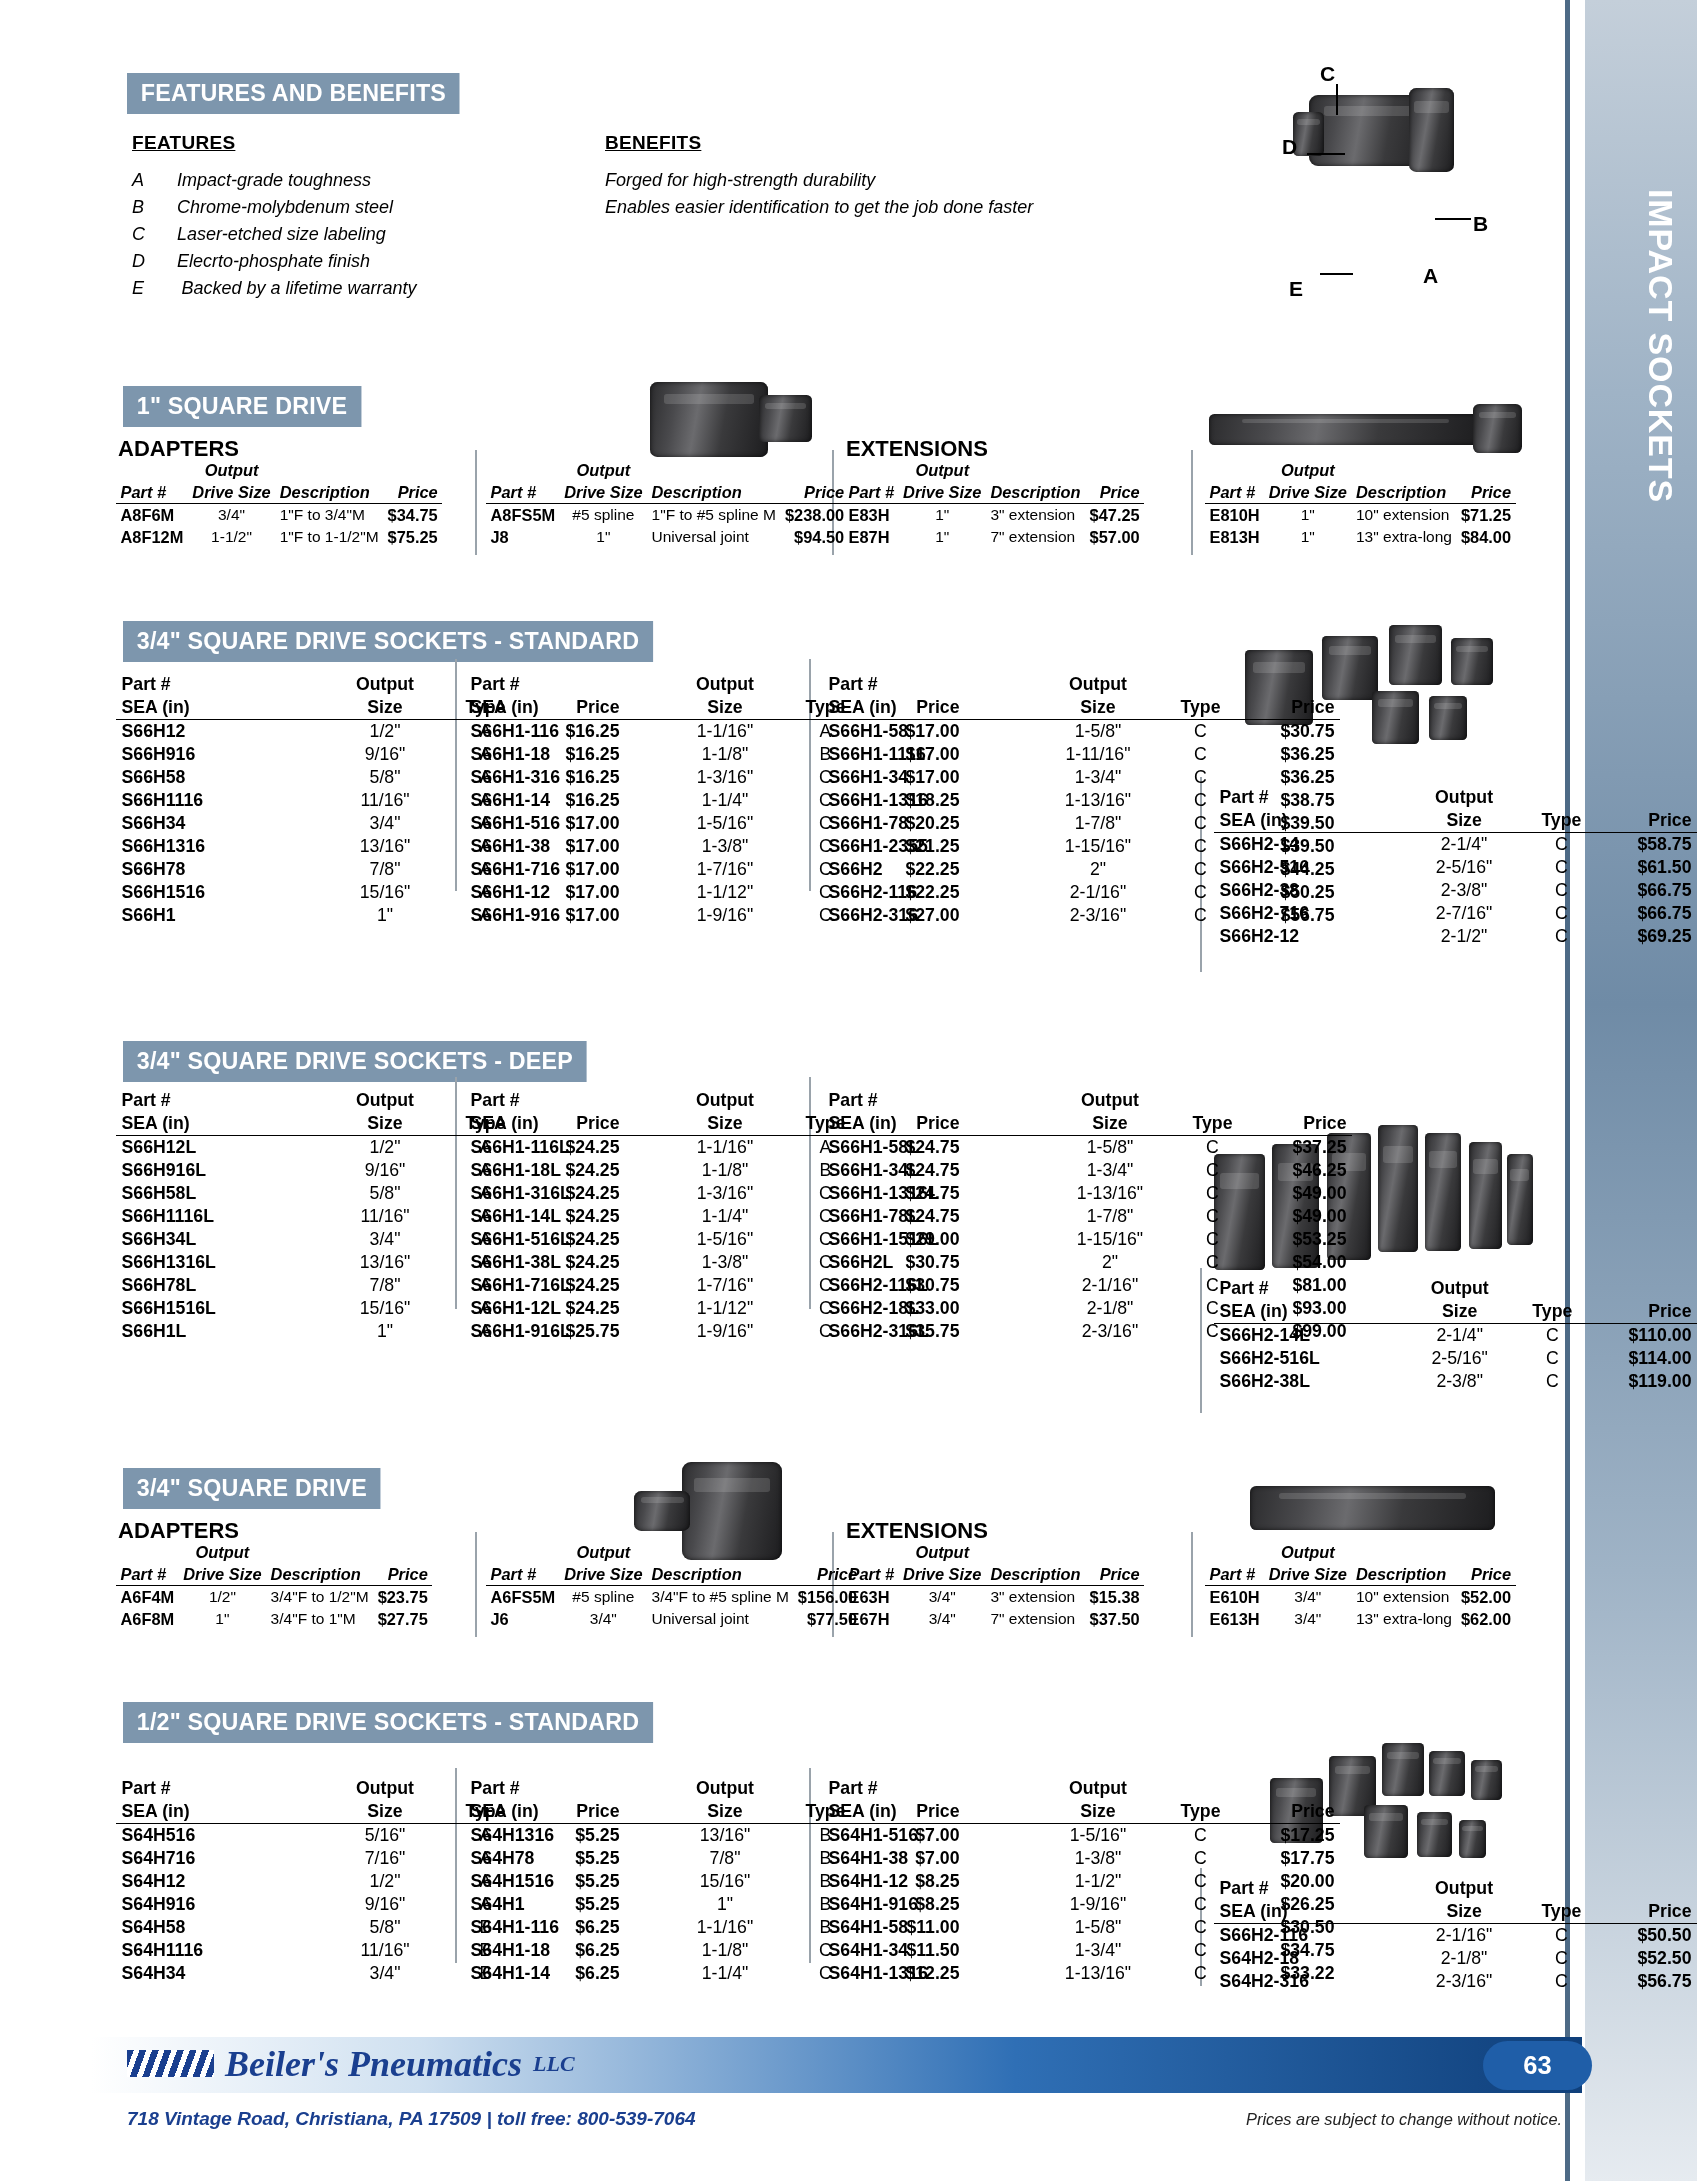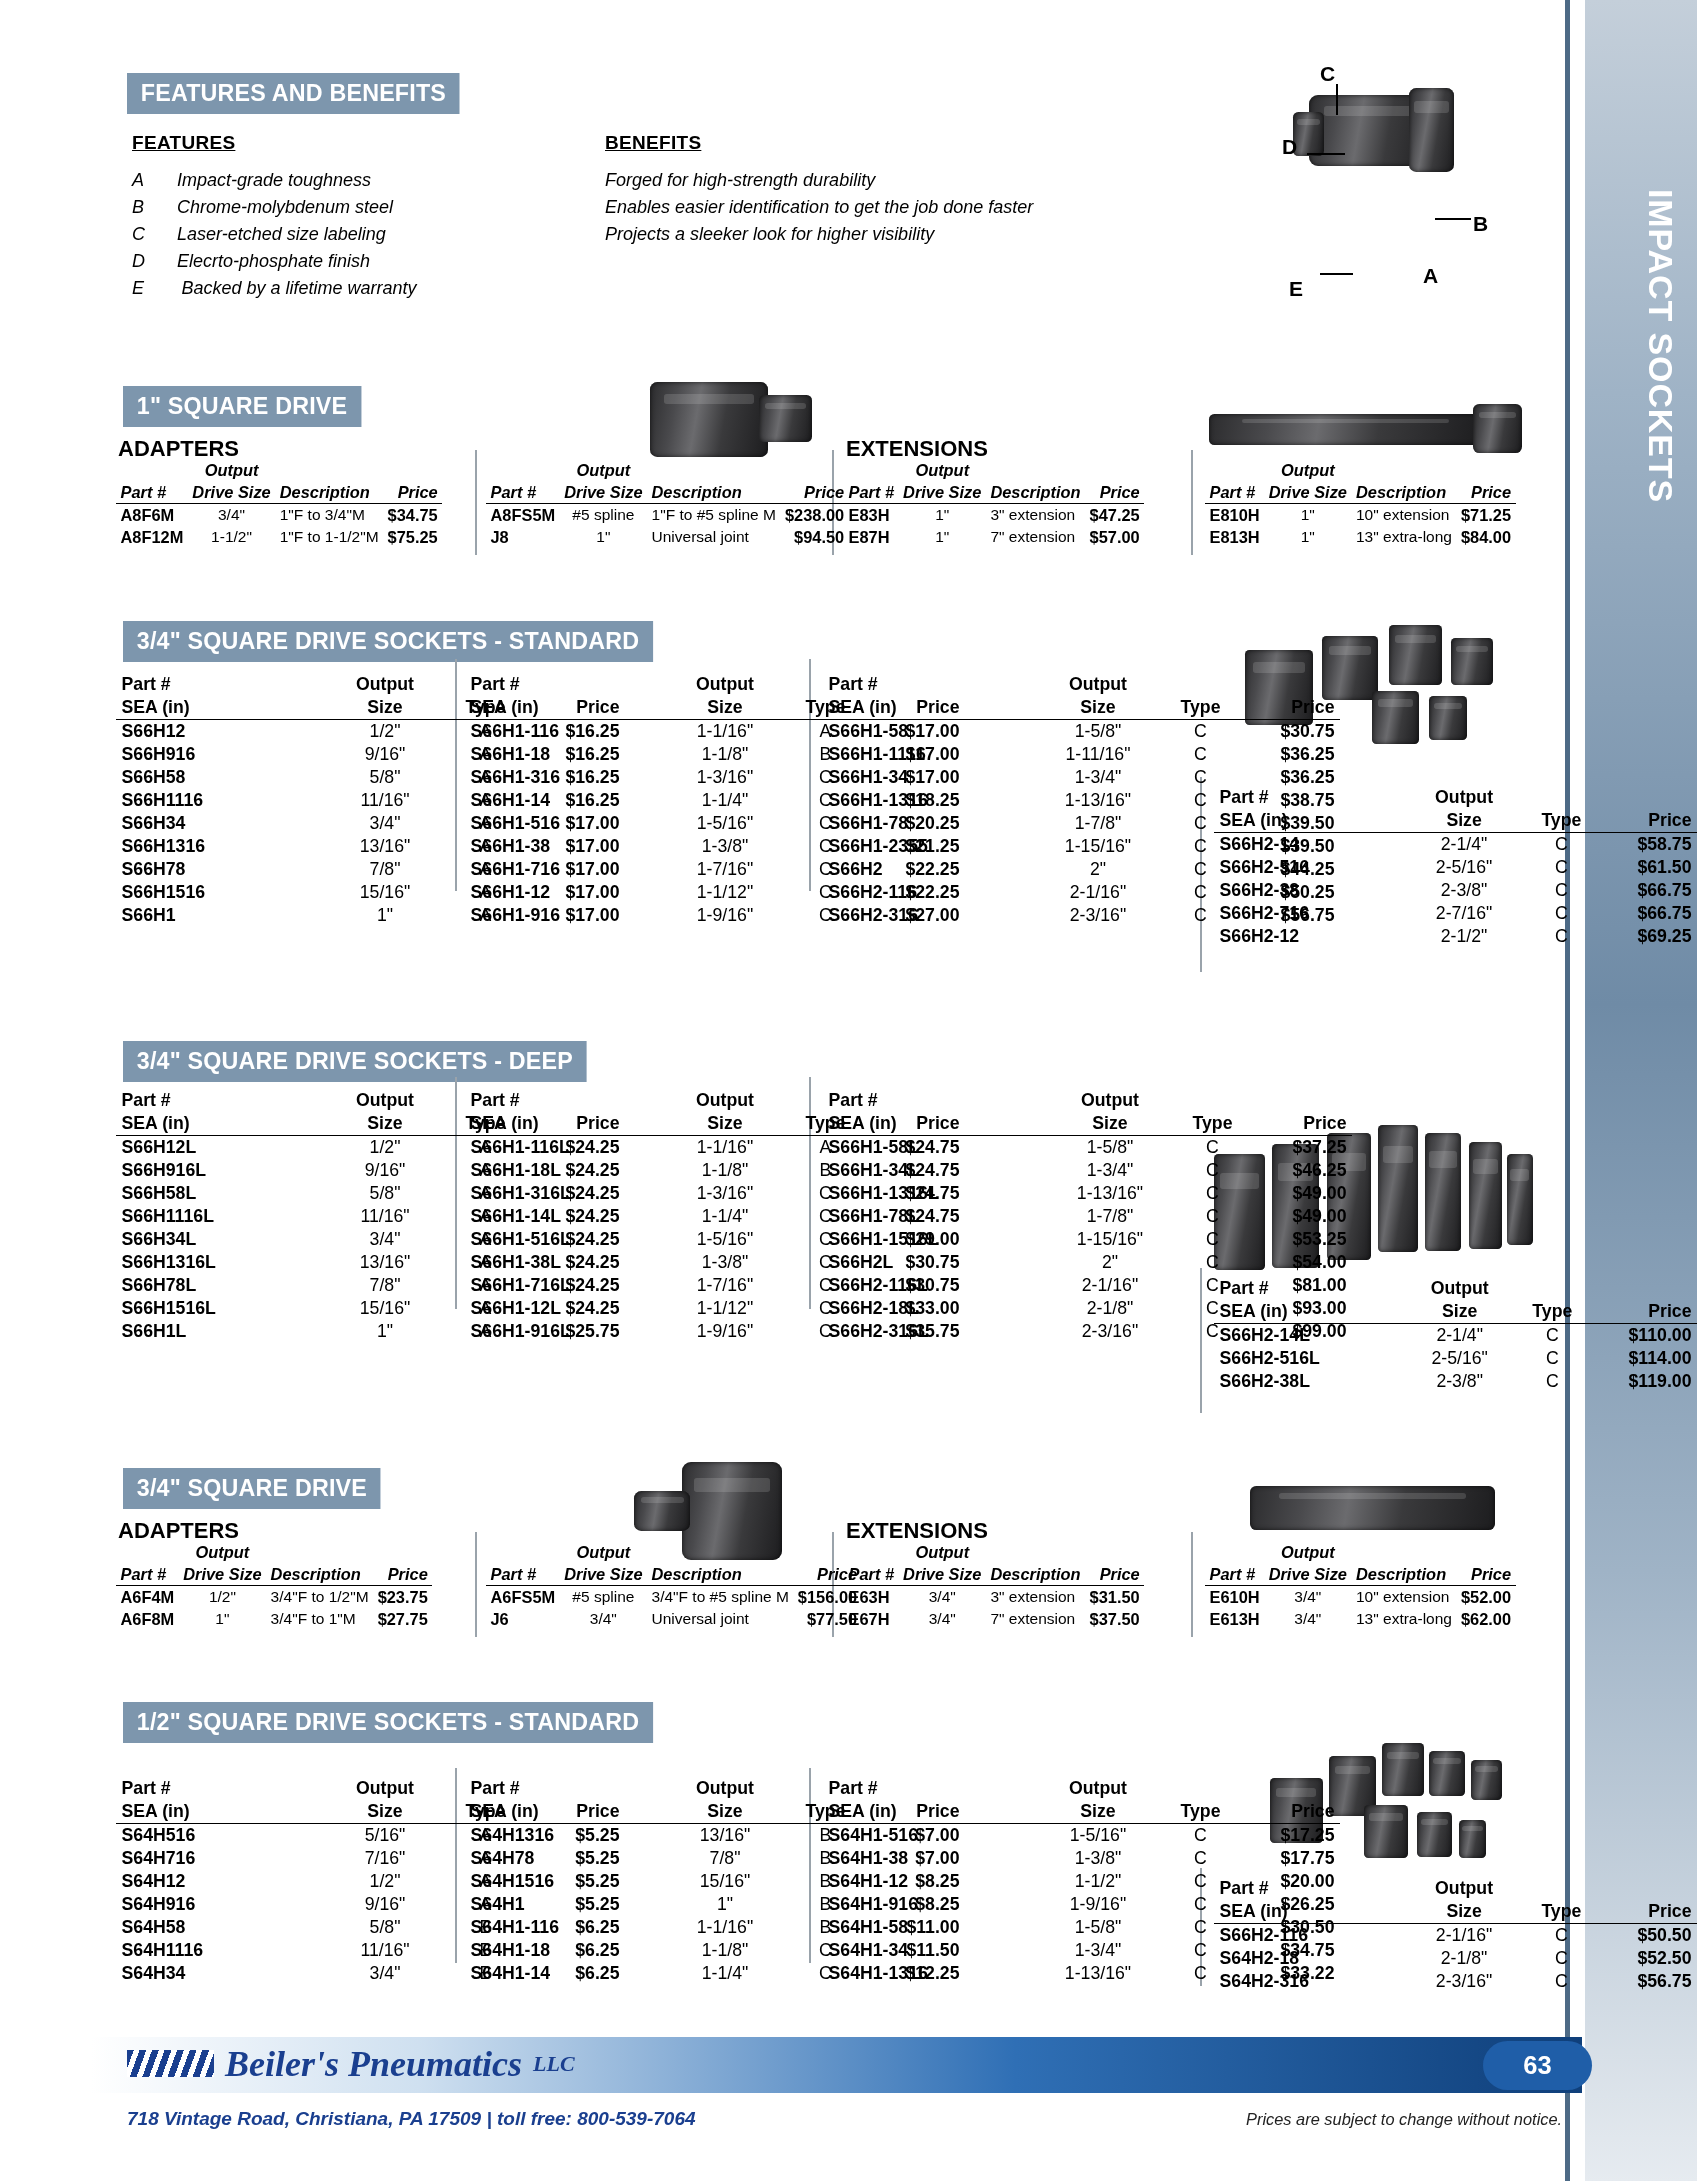--- a/index.html
+++ b/index.html
@@ -123,23 +123,20 @@
 
   <div style="position:absolute;left:605px;top:132px;width:564px;">
     <div class="fb-head">BENEFITS</div>
     <div style="margin-top:12.7px;">
       <div class="fb-row">
           <span>Forged for high-strength durability</span>
         </div>
       <div class="fb-row">
           <span>Enables easier identification to get the job done faster</span>
         </div>
-      <div class="fb-row">
-          <span>Projects a sleeker look for higher visibility</span>
-        </div>
     </div>
   </div>
 
 
   <div class="photo" style="left:1273px;top:68px;width:218px;height:159px;">
     <div class="sock" style="left:36px;top:27px;width:127px;height:71px;border-radius:9px;"></div>
     <div class="sock" style="left:20px;top:44px;width:31px;height:44px;border-radius:5.5px;"></div>
     <div class="sock" style="left:136px;top:20px;width:45px;height:84px;border-radius:7.3px;"></div>
   </div>
   <div class="callout-lbl" style="left:1320px;top:62px;">C</div>
@@ -951,21 +948,21 @@
     <tr>
       <td class="bold ital u">Part #</td>
       <td class="bold ital u ctr">Drive Size</td>
       <td class="bold ital u">Description</td>
       <td class="bold ital u rgt">Price</td>
     </tr>
     <tr>
       <td class="bold">E63H</td>
       <td class="ctr sz">3/4"</td>
       <td class="sz">3" extension</td>
-      <td class="bold rgt">$31.50</td>
+      <td class="bold rgt">$15.38</td>
     </tr>
     <tr>
       <td class="bold">E67H</td>
       <td class="ctr sz">3/4"</td>
       <td class="sz">7" extension</td>
       <td class="bold rgt">$37.50</td>
     </tr>
   </tbody>
     </table>
 

